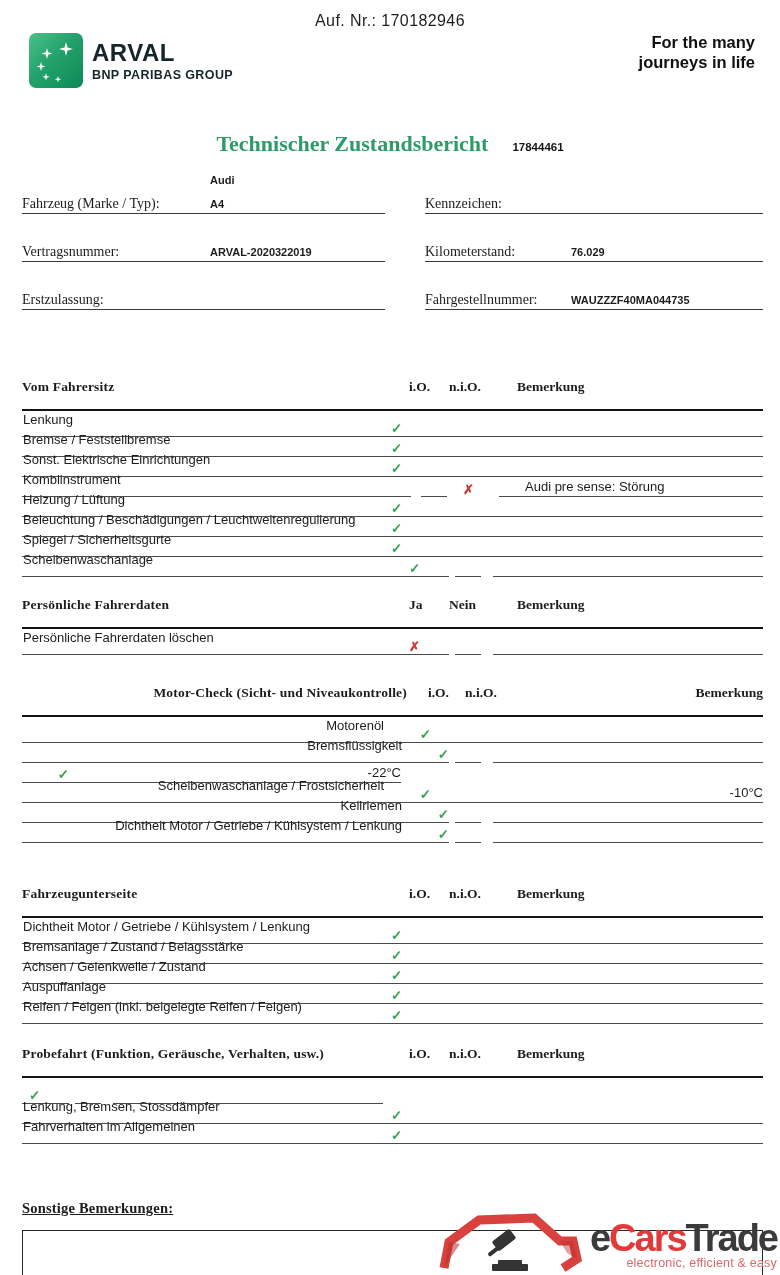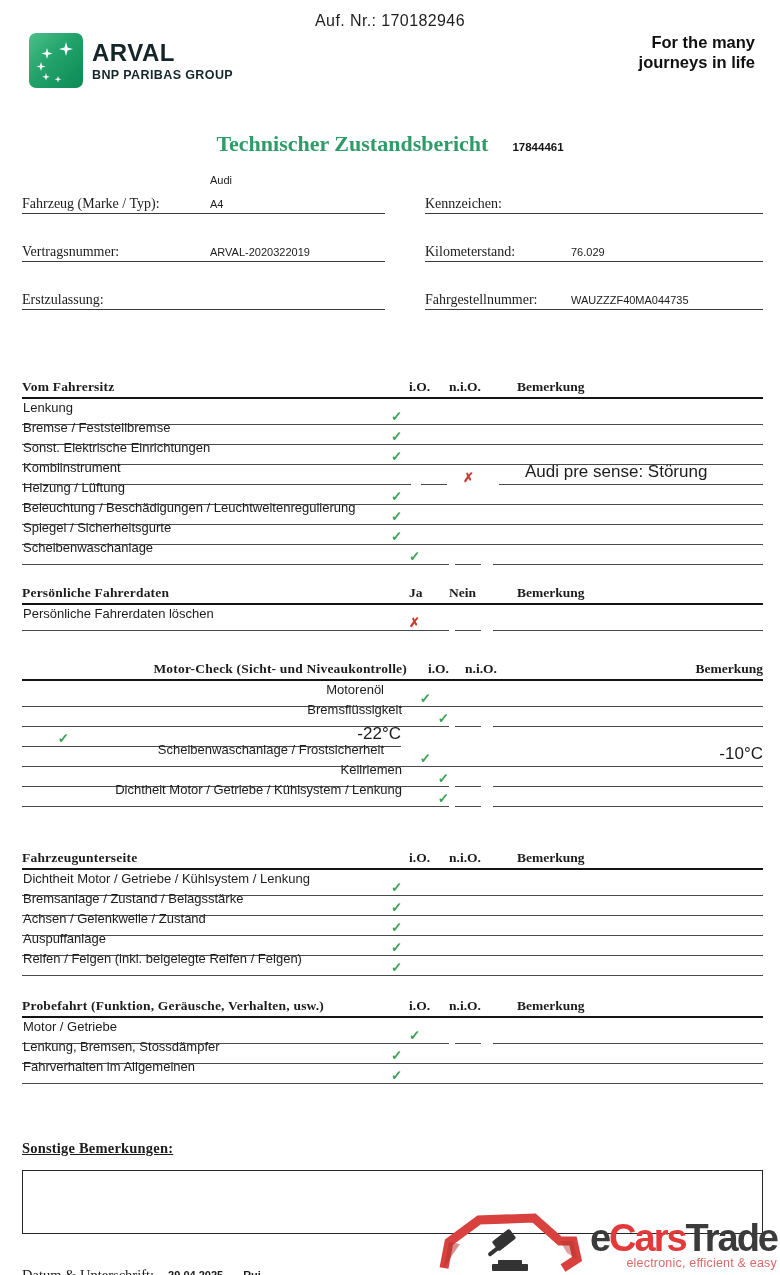--- a/index.html
+++ b/index.html
@@ -29,45 +29,45 @@
   .content{position:absolute;left:22px;top:168px;width:741px;}
 
   
   .info-row{display:flex;justify-content:space-between;}
   .info-row.first{height:46px;margin-top:0;}
   .info-row.next{height:22px;margin-top:26px;}
   .half{position:relative;border-bottom:1.6px solid #3a3a3a;display:flex;align-items:flex-end;}
   .half.left{width:363px;}
   .half.right{width:338px;}
   .info-label{font-family:"Liberation Serif",serif;font-size:14px;padding-bottom:1px;white-space:nowrap;}
-  .info-value{position:absolute;left:188px;bottom:3px;font-size:11px;font-weight:400;white-space:nowrap;}
+  .info-value{position:absolute;left:188px;bottom:3px;font-size:11px;font-weight:700;white-space:nowrap;}
   .half.right .info-value{left:146px;}
   .info-value.upper{bottom:27px;}
 
   
   .sec{margin-top:20px;}
   .sec.s0{margin-top:69px;}
   .sec.s1{margin-top:20px;}
   .sec.s2{margin-top:30px;text-align:right;}
   .sec.s3{margin-top:43px;}
   .sec.s4{margin-top:22px;}
   .sec-header{display:flex;align-items:baseline;border-bottom:2.6px solid #141414;
-              padding-bottom:2px;font-family:"Liberation Serif",serif;font-weight:700;font-size:13.5px;}
+              padding-bottom:14px;font-family:"Liberation Serif",serif;font-weight:700;font-size:13.5px;}
   .sh-title{flex:1;letter-spacing:.2px;}
   .sh-c1{width:40px;padding-left:2px;}
   .sh-c2{width:48px;}
   .sh-c3{width:246px;padding-left:20px;}
   .items{margin-top:6px;}
   .item-row{display:flex;align-items:flex-end;height:20px;font-size:13px;color:#1c1c1c;}
   .c-label{flex:1;border-bottom:1.5px solid #4a4a4a;padding:0 0 9px 1px;white-space:nowrap;}
   .c-m1{width:40px;border-bottom:1.5px solid #4a4a4a;padding-left:7px;
         color:#3fa357;font-weight:700;font-size:13.5px;}
   .c-m2{width:48px;border-bottom:1.5px solid #4a4a4a;padding-left:8px;
         color:#cc3a31;font-weight:700;font-size:13px;}
-  .c-rem{width:246px;border-bottom:1.5px solid #4a4a4a;font-size:17px;
+  .c-rem{width:246px;border-bottom:1.5px solid #4a4a4a;font-size:13px;
          padding:0 0 2px 30px;white-space:nowrap;}
   .red-m1 .c-m1{color:#cc3a31;font-size:13px;}
   
   .gap-a .c-m2{width:26px;margin:0 12px 0 6px;padding:0;}
   .gap-a .c-rem{width:240px;}
   .gap-b .c-label{margin-right:10px;}
   .gap-b .c-m1{width:26px;margin-right:12px;padding:0;}
   .gap-b .c-m2{border-bottom:none;width:30px;padding-left:4px;margin-right:6px;}
   .gap-b .c-rem{width:238px;padding-left:26px;}
 
@@ -326,21 +326,20 @@
 
     <div class="sec s4">
       <div class="sec-header">
         <div class="sh-title">Probefahrt (Funktion, Geräusche, Verhalten, usw.)</div>
         <div class="sh-c1">i.O.</div>
         <div class="sh-c2">n.i.O.</div>
         <div class="sh-c3">Bemerkung</div>
       </div>
       <div class="items">
         <div class="item-row gap-a">
-          <div class="c-label">Motor / Getriebe</div>
           <div class="c-m1">✓</div>
           <div class="c-m2"></div>
           <div class="c-rem"></div>
         </div>
         <div class="item-row">
           <div class="c-label">Lenkung, Bremsen, Stossdämpfer</div>
           <div class="c-m1">✓</div>
           <div class="c-m2"></div>
           <div class="c-rem"></div>
         </div>

